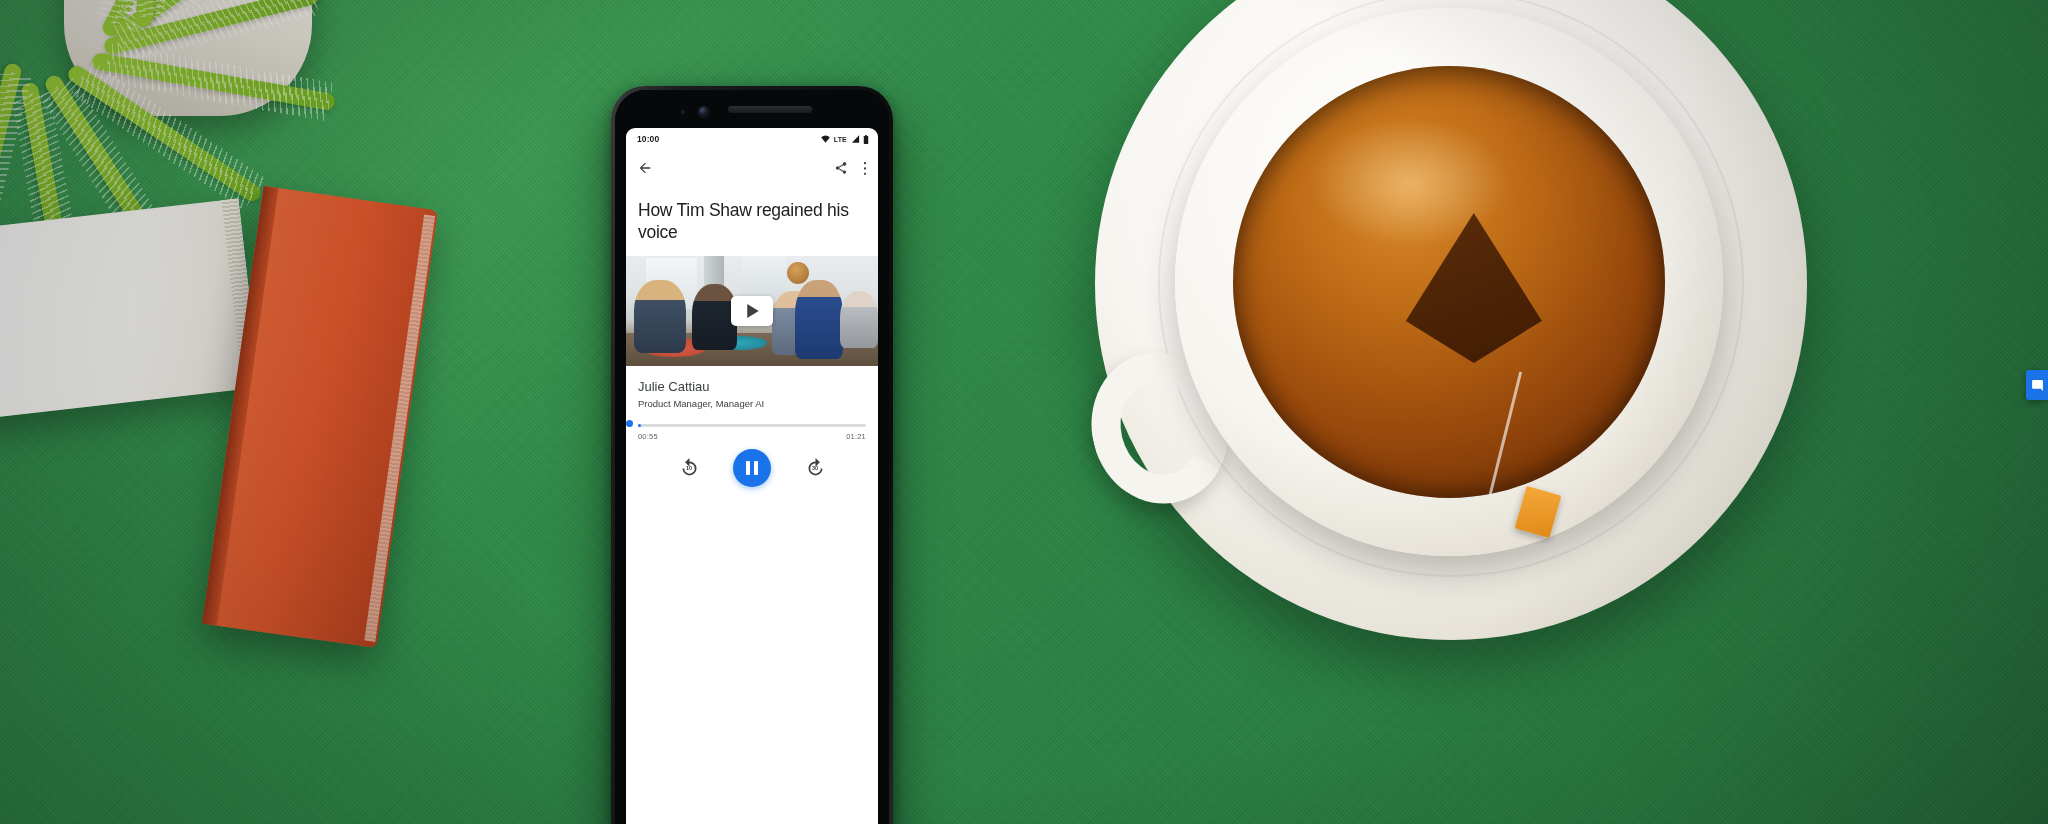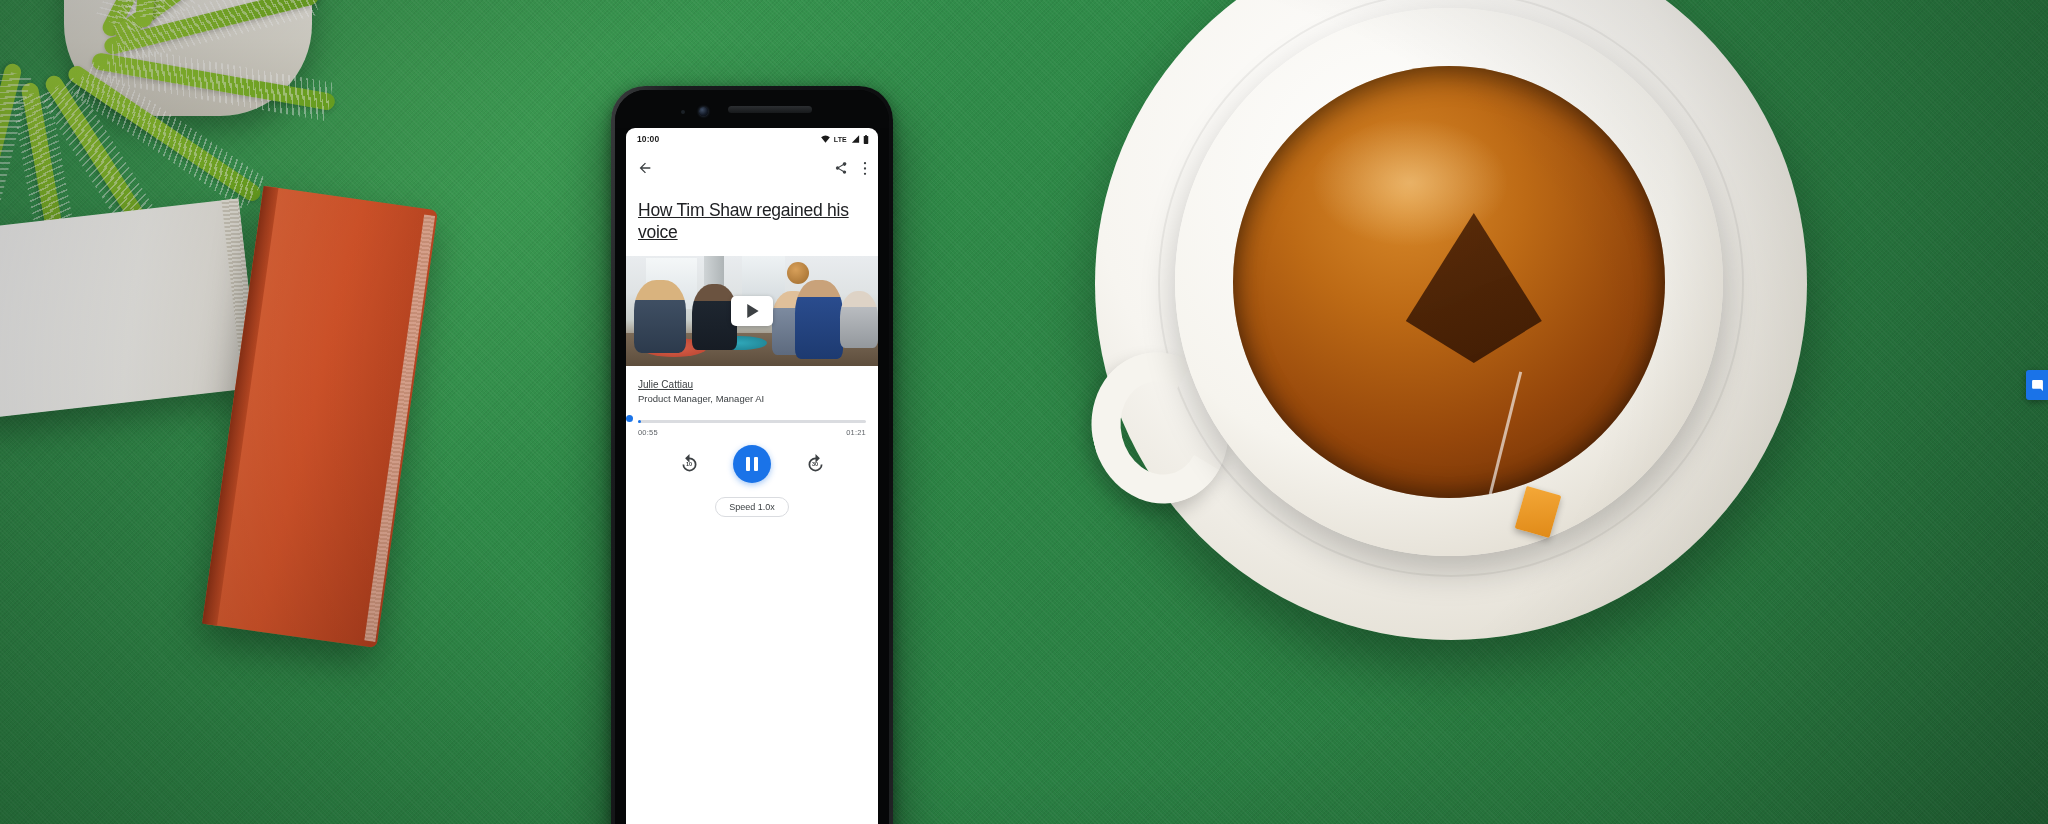--- a/index.html
+++ b/index.html
@@ -210,21 +210,21 @@
     height:34px; flex:0 0 34px; display:flex; align-items:center; gap:12px;
     padding:0 11px; border-top:1px solid #e8eaed; border-bottom:1px solid #e8eaed;
   }
   .ham{ display:flex; flex-direction:column; gap:3px; width:15px; cursor:pointer; }
   .ham i{ display:block; height:1.8px; background:#5f6368; border-radius:1px; }
   .kwtitle{ font-size:11.5px; color:#202124; }
 
   
   .headline{
     padding:13px 12px 12px; font-size:17.5px; line-height:1.28;
-    color:#202124; font-weight:400; letter-spacing:-.25px;text-decoration:underline;
+    color:#202124; font-weight:400; letter-spacing:-.25px;
   }
 
   
   .video{
     position:relative; height:110px; flex:0 0 110px; overflow:hidden;
     background:#b9c0bb;
   }
   .vroom{ position:absolute; inset:0;
     background:linear-gradient(180deg,#e9ecef 0%,#dfe3e4 34%,#c9cfcc 58%,#8e7f6c 78%,#6d5d4c 100%); }
   .vwin{ position:absolute; left:8%; top:2%; width:20%; height:46%;
@@ -261,21 +261,21 @@
   .playbtn{
     position:absolute; left:50%; top:50%; width:42px; height:30px;
     margin:-15px 0 0 -21px; background:#fff; border-radius:5px;
     display:flex; align-items:center; justify-content:center;
     box-shadow:0 1px 4px rgba(0,0,0,.26); cursor:pointer;
   }
   .playbtn svg{ display:block; }
 
   
   .author{ padding:12px 12px 9px; }
-  .aname{ font-size:10px; color:#3c4043; line-height:1.45;text-decoration:underline; }
+  .aname{ font-size:13px; color:#3c4043; line-height:1.45; }
   .arole{ font-size:9.5px; color:#3c4043; line-height:1.45; }
 
   
   .progwrap{ padding:5px 12px 0; position:relative; }
   .track{ height:2.5px; background:#dadce0; border-radius:2px; position:relative; }
   .fill{ position:absolute; left:0; top:0; bottom:0; width:1.5%;
          background:#1a73e8; border-radius:2px; }
   .knob{ position:absolute; left:1.5%; top:50%; width:7px; height:7px;
          margin:-3.5px 0 0 -3.5px; border-radius:50%; background:#1a73e8;
          cursor:pointer; }
@@ -465,19 +465,16 @@
         </span>
 
         <span class="skip">
           <svg width="21" height="21" viewBox="0 0 24 24">
             <path d="M12 5V1l5 5-5 5V7a6 6 0 1 0 6 6h2a8 8 0 1 1-8-8z" fill="#3c4043"></path>
           </svg>
           <span class="num">30</span>
         </span>
       </div>
 
-      <div class="speedwrap">
-        <span class="speed">Speed 1.0x</span>
-      </div>
 
     </div>
   </div>
 </div>
 
 </body></html>

